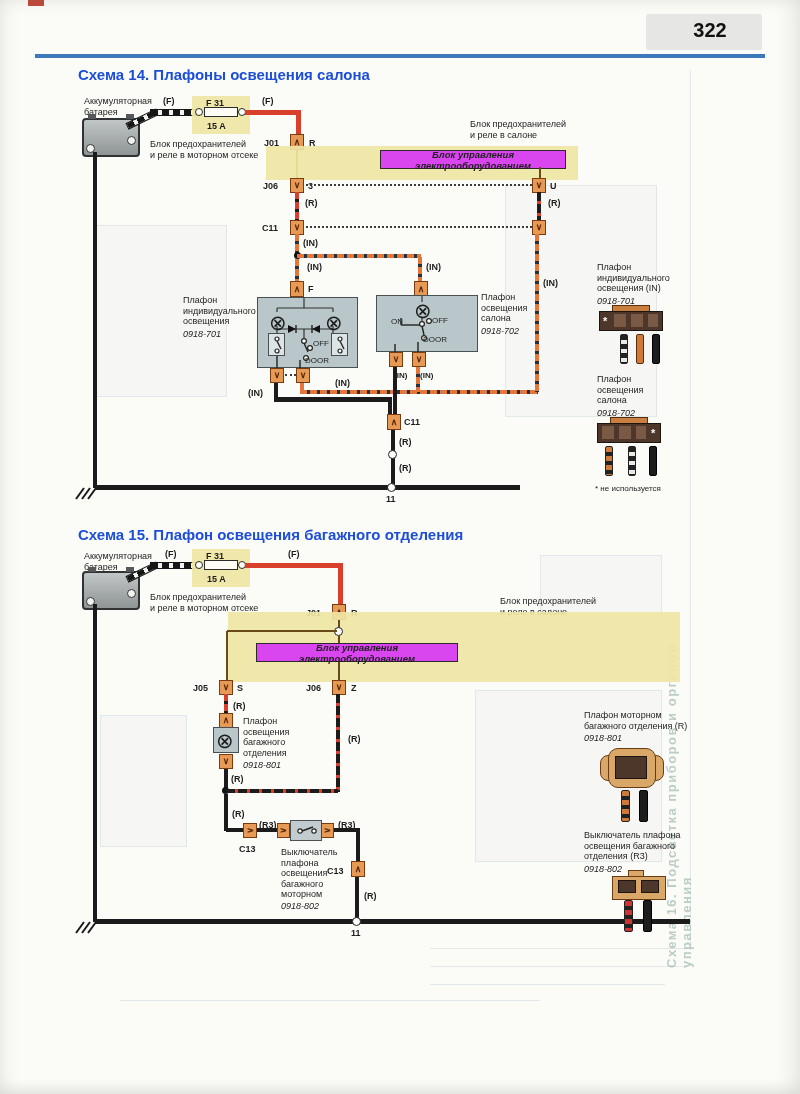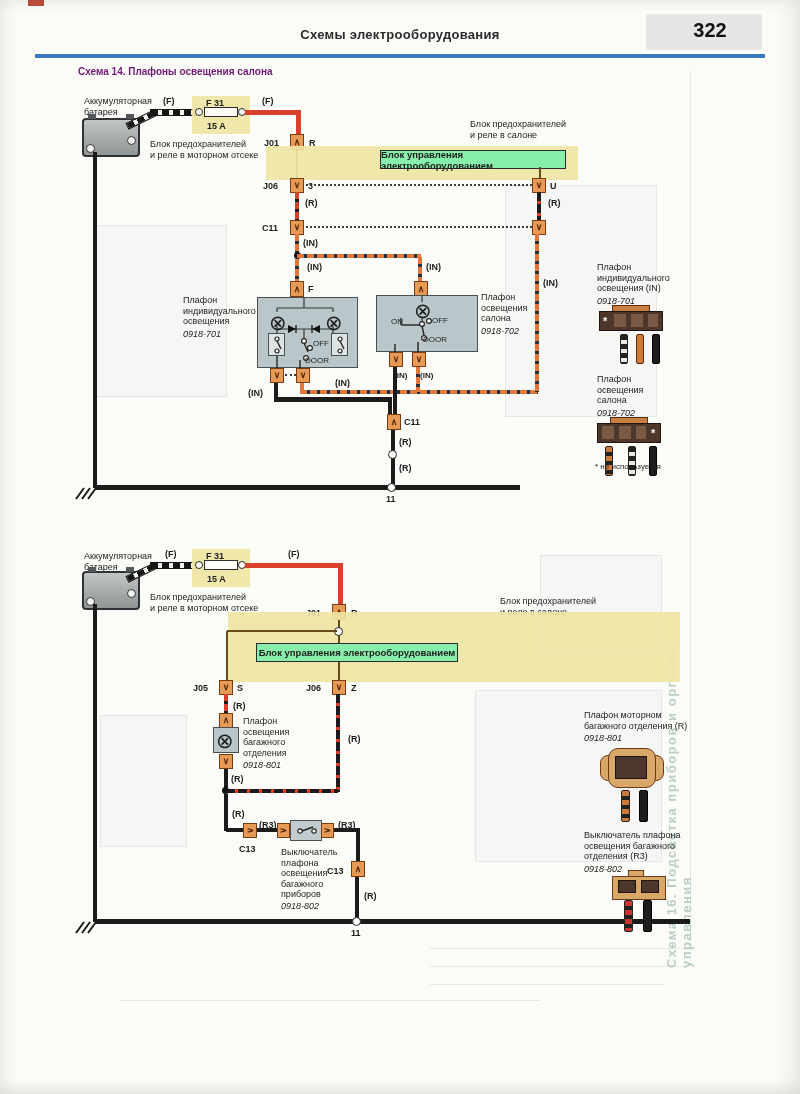--- a/index.html
+++ b/index.html
@@ -3,43 +3,43 @@
 <meta charset="utf-8">
 <style>
   html,body{margin:0;padding:0;background:#e8e8e6;}
   .page{position:relative;width:800px;height:1094px;background:#fbfbf8;overflow:hidden;
         font-family:"Liberation Sans",sans-serif;color:#222;
         box-shadow:inset -10px 0 18px rgba(0,0,0,.07), inset 10px 0 14px rgba(0,0,0,.04), inset 0 -8px 12px rgba(0,0,0,.04);}
   .abs{position:absolute;}
   .lbl{position:absolute;font-size:9px;line-height:1.18;color:#1d1d1d;white-space:pre-line;}
   .sm{font-size:8px;}
   .code{font-style:italic;}
-  .title{position:absolute;font-size:10px;font-weight:bold;color:#701a75;}
+  .title{position:absolute;font-size:15px;font-weight:bold;color:#1d4ed8;}
   .hdr{position:absolute;font-size:13px;font-weight:bold;color:#2b2b2b;letter-spacing:.3px;}
   .pin{position:absolute;font-size:9px;font-weight:bold;color:#1d1d1d;}
   .wire{position:absolute;}
   .wblk{background:#1b1b1b;}
   .wred{background:#d8402c;}
   .wf-h{background:repeating-linear-gradient(90deg,#161616 0 7px,#f2f2ee 7px 11px);border:1px solid #161616;}
   .wrb-v{background:repeating-linear-gradient(180deg,#d8402c 0 7px,#1b1b1b 7px 10px);}
   .wbr-v{background:repeating-linear-gradient(180deg,#1b1b1b 0 9px,#d8402c 9px 12px);}
   .win-v{background:repeating-linear-gradient(180deg,#e2763b 0 7px,#25313d 7px 10px);}
   .win-h{background:repeating-linear-gradient(90deg,#e2763b 0 7px,#25313d 7px 10px);}
   .wbrd-h{background:repeating-linear-gradient(90deg,#1b1b1b 0 9px,#d8402c 9px 12px);}
   .thin{background:#6b4a1a;}
   .dot-line{position:absolute;border-top:2px dotted #3a3a3a;height:0;}
   .conn{position:absolute;width:14px;height:15px;background:#e69a55;border:1.5px solid #7a3c0e;box-sizing:border-box;
         display:flex;align-items:center;justify-content:center;font-size:9px;font-weight:bold;color:#5a2807;}
   .conn::after{display:block;line-height:1;}
   .cu::after{content:"\2227";}
   .cd::after{content:"\2228";}
   .cr::after{content:"\2228";transform:rotate(-90deg);}
   .band{position:absolute;background:#efe5a4;opacity:.92;}
-  .ctrlbox{position:absolute;background:#86efac;border:1.4px solid #2b2b2b;display:flex;align-items:center;justify-content:center;
-           font-size:9.5px;font-weight:bold;color:#1d1d1d;text-align:left;}
+  .ctrlbox{position:absolute;background:#d946ef;border:1.4px solid #2b2b2b;display:flex;align-items:center;justify-content:center;
+           font-size:9.5px;font-weight:bold;color:#1d1d1d;text-align:center;font-style:italic;}
   .lampbox{position:absolute;background:#b9c6ca;border:1.6px solid #4a4f52;box-sizing:border-box;}
   .lampglyph{position:absolute;font-size:21px;color:#1d1d1d;line-height:1;}
   .swbox{position:absolute;background:#dde4e6;border:1.2px solid #4a4f52;box-sizing:border-box;}
   .ndot{position:absolute;width:7px;height:7px;border-radius:50%;background:#111;}
   .odot{position:absolute;width:9px;height:9px;border-radius:50%;background:#fff;border:1.6px solid #222;box-sizing:border-box;}
   .battery{position:absolute;width:54px;height:35px;background:linear-gradient(#c2c6c6,#8f9494);border:2px solid #2f3335;border-radius:4px;}
   .battery .term{position:absolute;width:9px;height:9px;border-radius:50%;background:#f2f2f0;border:1.6px solid #2f3335;box-sizing:border-box;}
   .battery .nub{position:absolute;width:8px;height:5px;background:#55585a;top:-6px;}
   .battery .plus{position:absolute;font-size:10px;font-weight:bold;color:#111;right:3px;top:-2px;}
   .fuse-rect{position:absolute;background:#fdfdf6;border:1.5px solid #2b2b2b;box-sizing:border-box;}
@@ -76,21 +76,20 @@
   <div class="bleed bleedbox abs" style="left:540px;top:555px;width:120px;height:95px;"></div>
   <div class="bleed bleedbox abs" style="left:100px;top:715px;width:85px;height:130px;"></div>
   <div class="bleed bleedline abs" style="left:430px;top:948px;width:255px;height:1px;"></div>
   <div class="bleed bleedline abs" style="left:430px;top:966px;width:255px;height:1px;"></div>
   <div class="bleed bleedline abs" style="left:430px;top:984px;width:235px;height:1px;"></div>
   <div class="bleed bleedline abs" style="left:120px;top:1000px;width:420px;height:1px;"></div>
   <div class="bleed bleedline abs" style="left:690px;top:70px;width:1px;height:880px;"></div>
   <div class="vtext" style="left:664px;top:548px;height:420px;">Схема 16. Подсветка приборов и органов управления</div>
   <div class="abs" style="left:28px;top:0;width:16px;height:6px;background:#b94a3a;"></div>
 
-  <div class="hdr" style="left:250px;top:27px;width:300px;text-align:center;">Схемы электрооборудования</div>
   <div class="abs" style="left:646px;top:14px;width:116px;height:36px;background:#d9d9d7;opacity:.6;border-radius:2px;"></div>
   <div class="abs" style="left:660px;top:19px;width:100px;font-size:20px;font-weight:bold;text-align:center;color:#111;">322</div>
   <div class="abs" style="left:35px;top:54px;width:730px;height:4px;background:#3b79bc;"></div>
 
   <div class="title" style="left:78px;top:66px;">Схема 14. Плафоны освещения салона</div>
 
   <div class="lbl" style="left:84px;top:96px;">Аккумуляторная
 батарея</div>
   <div class="battery" style="left:82px;top:118px;">
     <div class="nub" style="left:4px;"></div>
@@ -287,22 +286,23 @@
   <div class="legbar" style="left:610px;top:417px;width:38px;height:8px;"></div>
   <div class="legbody" style="left:597px;top:423px;width:64px;height:20px;"></div>
   <div class="legslot" style="left:602px;top:426px;width:12px;height:13px;"></div>
   <div class="legslot" style="left:619px;top:426px;width:12px;height:13px;"></div>
   <div class="legslot" style="left:636px;top:426px;width:10px;height:13px;"></div>
   <div class="star" style="left:651px;top:428px;">*</div>
   <div class="pinstub p-ob" style="left:605px;top:446px;height:28px;"></div>
   <div class="pinstub p-bw" style="left:628px;top:446px;height:28px;"></div>
   <div class="pinstub p-bk" style="left:649px;top:446px;height:28px;"></div>
 
-  <div class="lbl sm" style="left:595px;top:462px;">* не используется</div>
-
+  <div class="lbl sm" style="left:595px;top:484px;">* не используется</div>
+
+  <div class="title" style="left:78px;top:526px;">Схема 15. Плафон освещения багажного отделения</div>
 
   <div class="lbl" style="left:84px;top:551px;">Аккумуляторная
 батарея</div>
   <div class="battery" style="left:82px;top:571px;">
     <div class="nub" style="left:4px;"></div>
     <div class="nub" style="right:4px;"></div>
     <div class="term" style="left:2px;bottom:2px;"></div>
     <div class="term" style="right:2px;bottom:10px;"></div>
     <div class="plus">+</div>
   </div>
@@ -386,21 +386,21 @@
   </div>
   <div class="conn cr" style="left:321px;top:823px;width:13px;"></div>
   <div class="lbl" style="left:338px;top:820px;font-weight:bold;">(R3)</div>
   <div class="wire wblk" style="left:334px;top:828px;width:26px;height:4px;"></div>
   <div class="wire wblk" style="left:356px;top:828px;width:4px;height:35px;"></div>
 
   <div class="lbl" style="left:281px;top:847px;">Выключатель
 плафона
 освещения
 багажного
-приборов</div>
+моторном</div>
   <div class="lbl code" style="left:281px;top:901px;">0918-802</div>
 
   <div class="conn cu" style="left:351px;top:861px;height:16px;"></div>
   <div class="pin" style="left:327px;top:866px;">C13</div>
   <div class="lbl" style="left:364px;top:891px;font-weight:bold;">(R)</div>
   <div class="wire wblk" style="left:355px;top:877px;width:4px;height:45px;"></div>
 
   <div class="wire wblk" style="left:95px;top:919px;width:595px;height:5px;"></div>
   <div class="wire wblk" style="left:93px;top:604px;width:4px;height:318px;"></div>
   <div class="odot" style="left:352px;top:917px;"></div>

